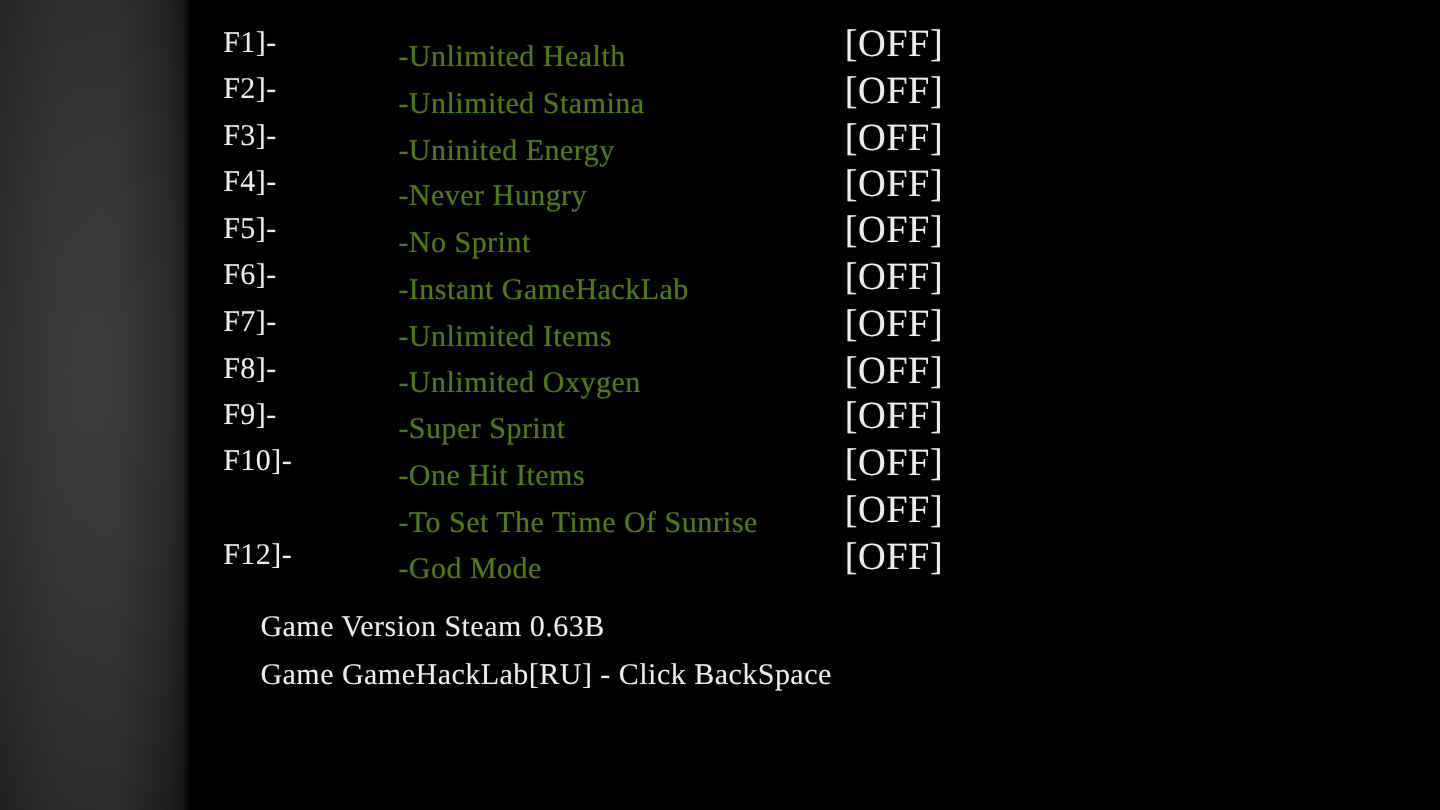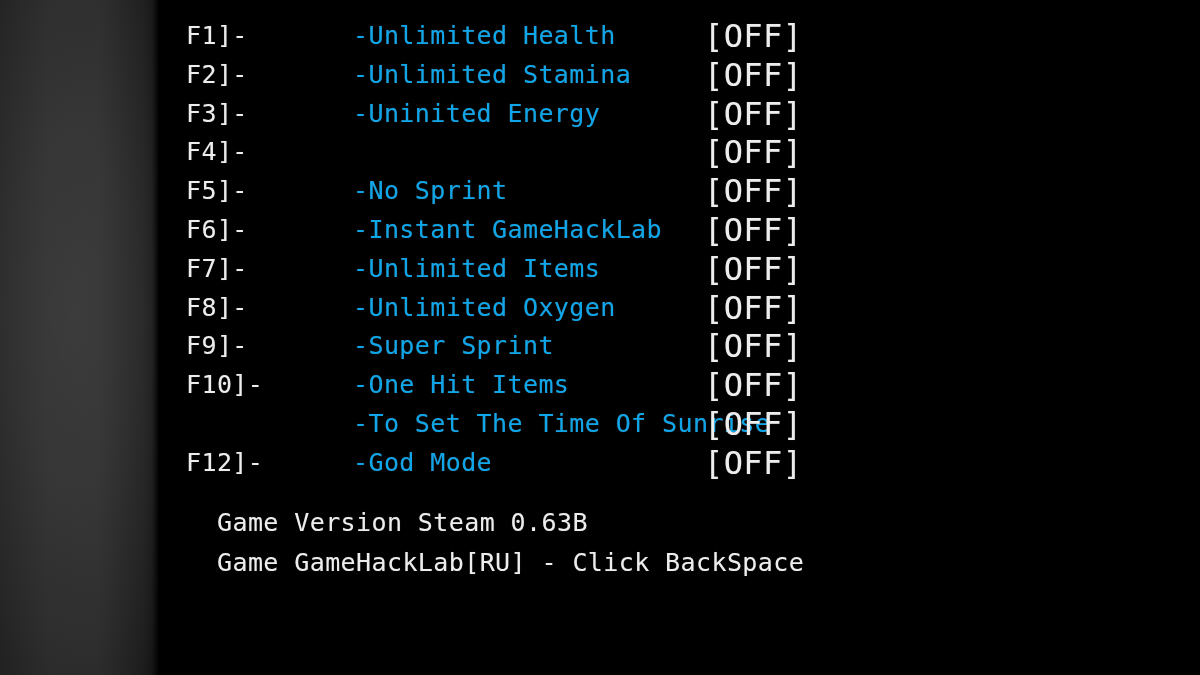--- a/index.html
+++ b/index.html
@@ -41,20 +41,21 @@
     background: linear-gradient(90deg, rgba(10,10,10,0) 0%, #000000 100%);
   }
 
   
   #trainer {
     position: absolute;
     left: 0;
     top: 0;
     width: 1200px;
     height: 615px;
+    font-family: Liberation Serif, serif;
   }
 
   .cheat-list {
     position: absolute;
     left: 186px;
     top: 17px;
     width: 620px;
   }
 
   .cheat-row {
@@ -71,27 +72,26 @@
     width: 140px;
     color: #ededed;
     font-size: 25px;
     letter-spacing: 0.4px;
     text-shadow: 0 0 1px rgba(255,255,255,0.25);
   }
 
   .label-cell {
     position: absolute;
     left: 146px;
-    top: 0;
-    color: #0ea5e9;
+    top: 12px;
+    color: #4d7c0f;
     font-size: 25px;
     letter-spacing: 0.4px;
     white-space: pre;
     text-shadow: 0 0 1px rgba(255,255,255,0.25);
-    margin-left: 21px;
   }
 
   .status-cell {
     position: absolute;
     left: 518px;
     top: 0;
     color: #ededed;
     font-size: 32px;
     letter-spacing: 0.4px;
     text-shadow: 0 0 1px rgba(255,255,255,0.25);
@@ -137,21 +137,21 @@
 
   <div id="left-band"></div>
   <div id="left-band-edge"></div>
 
   <div id="trainer">
 
     <div class="cheat-list">
         <div class="cheat-row"><span class="key-cell">F1]-</span><span class="label-cell">-Unlimited Health</span><span class="status-cell">[OFF]</span></div>
         <div class="cheat-row"><span class="key-cell">F2]-</span><span class="label-cell">-Unlimited Stamina</span><span class="status-cell">[OFF]</span></div>
         <div class="cheat-row"><span class="key-cell">F3]-</span><span class="label-cell">-Uninited Energy</span><span class="status-cell">[OFF]</span></div>
-        <div class="cheat-row"><span class="key-cell">F4]-</span><span class="status-cell">[OFF]</span></div>
+        <div class="cheat-row"><span class="key-cell">F4]-</span><span class="label-cell">-Never Hungry</span><span class="status-cell">[OFF]</span></div>
         <div class="cheat-row"><span class="key-cell">F5]-</span><span class="label-cell">-No Sprint</span><span class="status-cell">[OFF]</span></div>
         <div class="cheat-row"><span class="key-cell">F6]-</span><span class="label-cell">-Instant GameHackLab</span><span class="status-cell">[OFF]</span></div>
         <div class="cheat-row"><span class="key-cell">F7]-</span><span class="label-cell">-Unlimited Items</span><span class="status-cell">[OFF]</span></div>
         <div class="cheat-row"><span class="key-cell">F8]-</span><span class="label-cell">-Unlimited Oxygen</span><span class="status-cell">[OFF]</span></div>
         <div class="cheat-row"><span class="key-cell">F9]-</span><span class="label-cell">-Super Sprint</span><span class="status-cell">[OFF]</span></div>
         <div class="cheat-row"><span class="key-cell">F10]-</span><span class="label-cell">-One Hit Items</span><span class="status-cell">[OFF]</span></div>
         <div class="cheat-row"><span class="label-cell">-To Set The Time Of Sunrise</span><span class="status-cell">[OFF]</span></div>
         <div class="cheat-row"><span class="key-cell">F12]-</span><span class="label-cell">-God Mode</span><span class="status-cell">[OFF]</span></div>
       </div>
 

